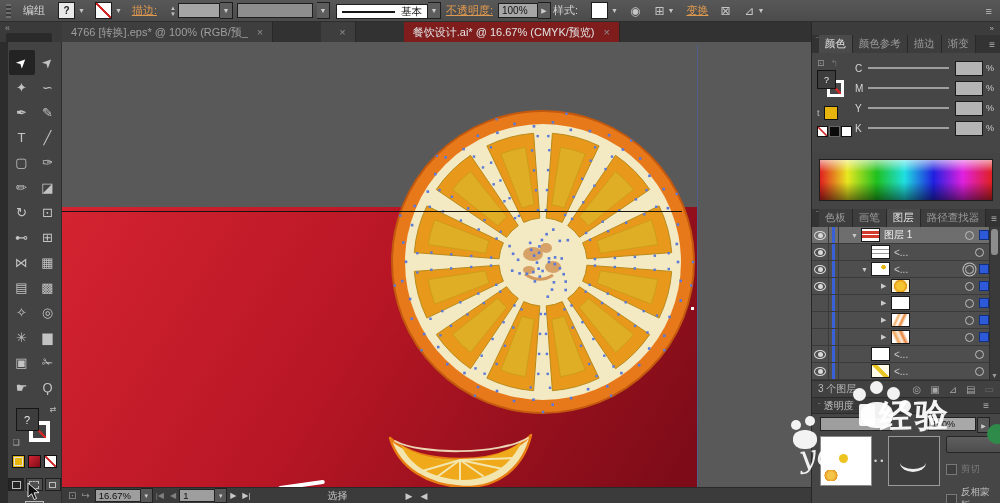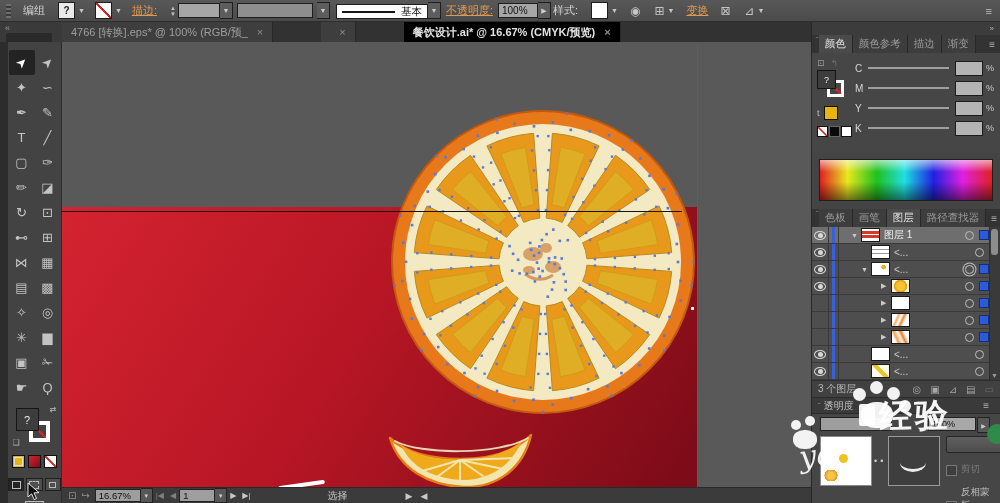--- a/index.html
+++ b/index.html
@@ -27,21 +27,21 @@
   .brush-box{background:#fdfdfd;border:1px solid #1e1e1e;height:15px;width:92px;display:flex;align-items:center;padding:0 5px;color:#111;font-size:10.5px;gap:6px;margin-left:6px;box-sizing:border-box;}
   .brush-line{flex:1;height:2px;background:#161616;}
   .icon-btn{color:#c5c5c5;font-size:12px;margin:0 7px;display:flex;align-items:center;}
   .cb-menu{margin-left:auto;margin-right:8px;color:#c0c0c0;font-size:11px;}
   
   .tab-bar{position:absolute;top:22px;left:0;right:188px;height:20px;background:#323232;display:flex;z-index:9;}
   .tabbar-left{width:62px;position:relative;background:#3a3a3a;}
   .tabbar-left .qq{position:absolute;left:5px;top:1px;font-size:9px;color:#9a9a9a;}
   .tabbar-left .mini-tab{position:absolute;left:6px;top:11px;width:46px;height:9px;background:#2a2a2a;border-radius:2px 2px 0 0;}
   .doc-tab{height:20px;display:flex;align-items:center;padding:0 9px;font-size:11px;color:#9f9f9f;background:#3e3e3e;border-right:1px solid #282828;white-space:nowrap;}
-  .doc-tab.active{background:#000000;color:#e2e2e2;font-weight:bold;}
+  .doc-tab.active{background:#7f1d1d;color:#e2e2e2;}
   .tab-close{margin-left:9px;font-size:11px;color:#8d8d8d;}
   
   .toolbar{position:absolute;left:0;top:42px;bottom:0;width:62px;background:#434343;border-right:1px solid #2d2d2d;box-sizing:border-box;padding-left:8px;z-index:8;}
   .toolbar::before{content:"";position:absolute;left:0;top:0;bottom:0;width:8px;background:#2c2c2c;}
   .tools-head{height:8px;}
   .tool-grid{display:grid;grid-template-columns:26px 26px;justify-content:center;}
   .tool{height:25px;display:flex;align-items:center;justify-content:center;font-size:13px;color:#c3c3c3;}
   .tool.active{background:#232323;color:#fff;border-radius:2px;}
   .tool .rot{display:inline-block;transform:rotate(-45deg);}
   .fs-widget{position:relative;width:38px;height:38px;margin:8px auto 0;}
@@ -151,21 +151,21 @@
   .tp-blend{position:absolute;left:8px;top:3px;width:70px;height:12px;background:#9e9e9e;border:1px solid #222;}
   .tp-op{position:absolute;right:24px;top:3px;width:40px;height:12px;background:#a8a8a8;border:1px solid #222;font-size:9px;color:#111;display:flex;align-items:center;padding:0 3px;}
   .tp-op-btn{position:absolute;right:10px;top:3px;width:11px;height:14px;background:#575757;border:1px solid #222;color:#ccc;font-size:6px;display:flex;align-items:center;justify-content:center;}
   .tp-thumb1{position:absolute;left:8px;top:22px;width:50px;height:48px;background:#fff;border:1px solid #8a8a8a;}
   .tp-thumb1 i{position:absolute;left:3px;bottom:4px;width:14px;height:11px;display:block;background:radial-gradient(circle at 50% 50%,#f3c54a 0 38%,#e8941c 72%,transparent 75%);}
   .tp-dots{position:absolute;left:62px;top:42px;color:#cfcfcf;font-size:9px;letter-spacing:3px;}
   .tp-thumb2{position:absolute;left:76px;top:22px;width:50px;height:48px;background:#3e3e3e;border:1px solid #9a9a9a;}
   .tp-smile{position:absolute;left:11px;top:16px;width:26px;height:16px;border-bottom:3px solid #ececec;border-radius:0 0 50% 50%;}
   .tp-col{position:absolute;left:134px;top:22px;width:50px;}
   .mask-btn{width:52px;height:15px;background:linear-gradient(#5f5f5f,#4d4d4d);border:1px solid #262626;border-radius:2px;color:#cfcfcf;font-size:9.5px;display:flex;align-items:center;justify-content:center;white-space:nowrap;padding-left:48px;}
-  .tp-check{display:flex;align-items:flex-end;gap:4px;margin-top:10px;font-size:9.5px;}
+  .tp-check{display:flex;align-items:center;gap:4px;margin-top:10px;font-size:9.5px;}
   .cb{width:9px;height:9px;border:1px solid #787878;background:#3e3e3e;flex-shrink:0;}
   .tp-check.dim{color:#787878;}
   .tp-check.lit{color:#c0c0c0;}
   
   .wm{position:absolute;left:775px;top:378px;width:225px;height:125px;z-index:40;pointer-events:none;}
   .wm .blob{position:absolute;background:rgba(255,255,255,.93);border-radius:50%;}
   .wm-big{position:absolute;left:104px;top:16px;font-size:33px;font-weight:bold;letter-spacing:3px;color:rgba(255,255,255,.95);transform:rotate(-2deg);font-family:"DejaVu Sans",sans-serif;}
   .wm-blocks{position:absolute;left:84px;top:26px;width:16px;height:22px;background:rgba(255,255,255,.93);border-radius:2px;}
   .wm-script{position:absolute;left:24px;top:58px;font-family:"DejaVu Serif",serif;font-style:italic;font-size:30px;color:rgba(255,255,255,.92);transform:rotate(-8deg);}
   .wm-ydot{position:absolute;left:64px;top:76px;width:9px;height:9px;border-radius:50%;background:#ecc320;}

